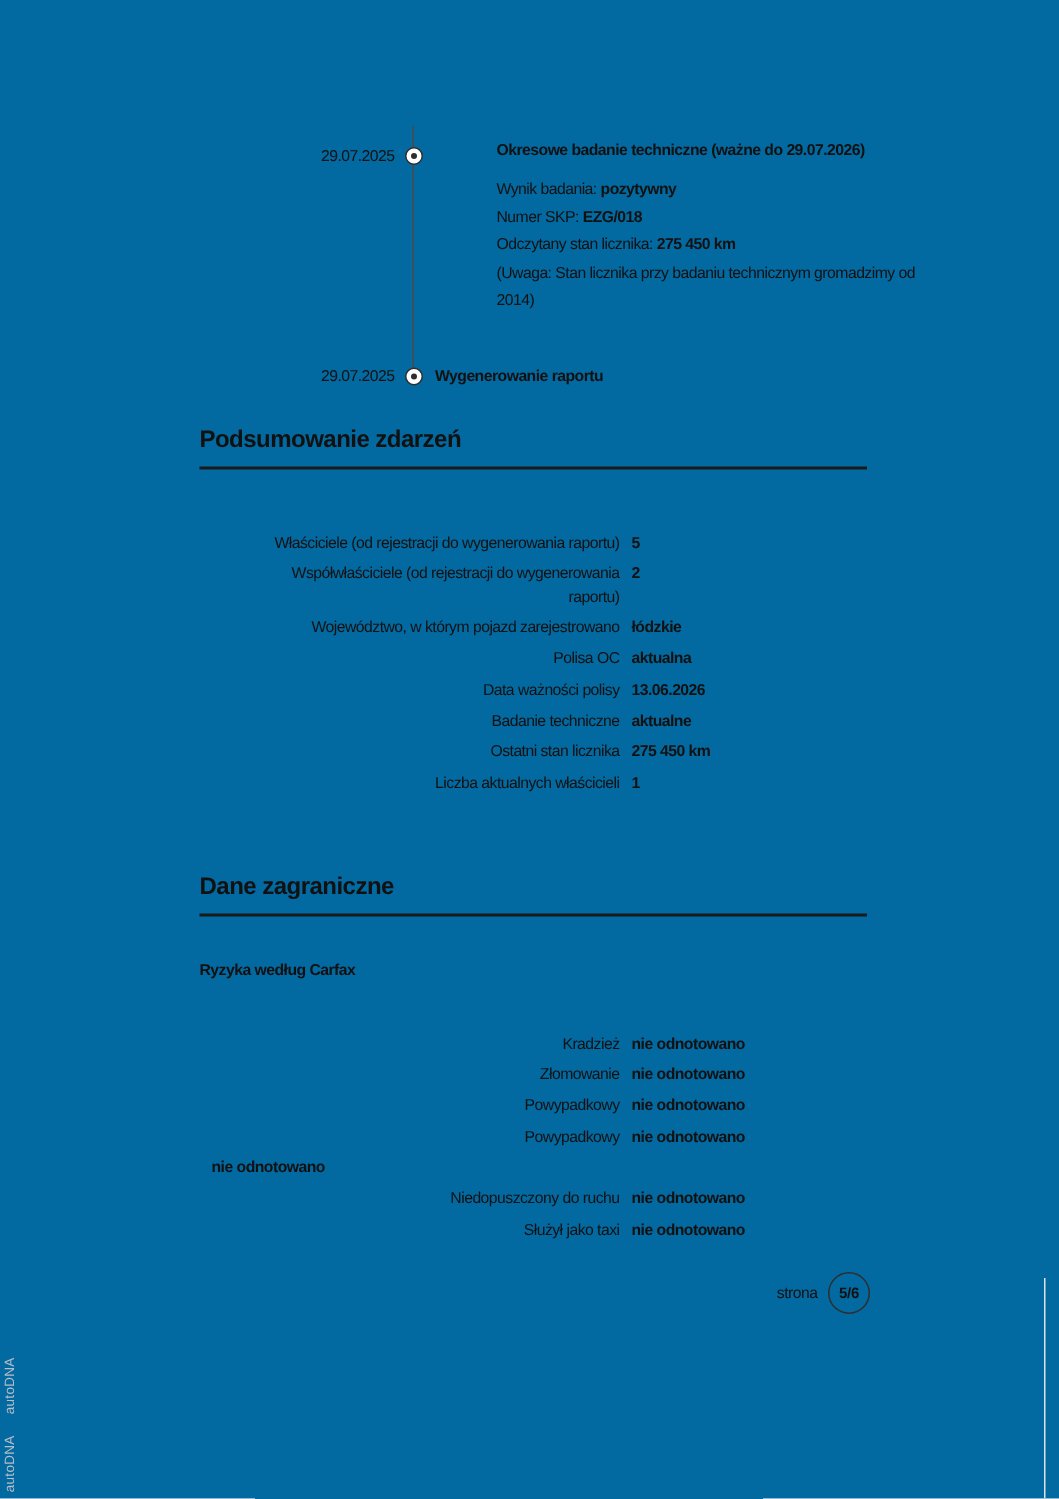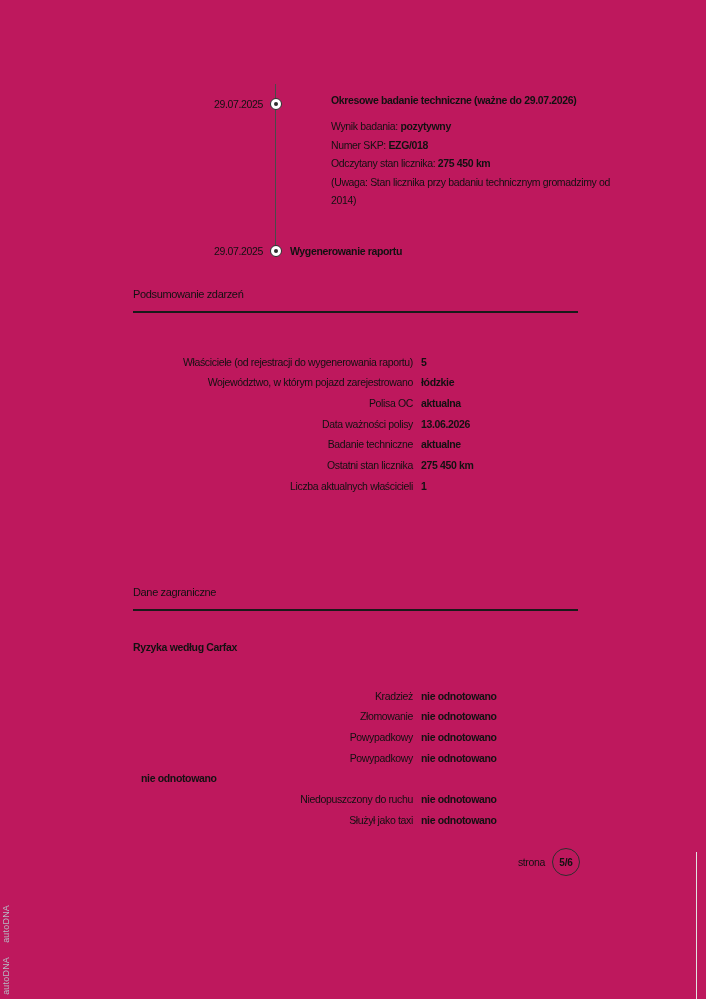--- a/index.html
+++ b/index.html
@@ -1,20 +1,20 @@
 <!DOCTYPE html>
 <html><head>
 <meta charset="utf-8">
 <style>
   * { margin:0; padding:0; box-sizing:border-box; }
   html,body { background:#ffffff; }
   .page {
     position:relative;
     width:706px; height:999px;
-    background:#be185d;
+    background:#0369a1;
     font-family:"Liberation Sans", sans-serif;
     font-size:10.5px;
     letter-spacing:-0.35px;
     color:#111111;
     overflow:hidden;
   }
   b, .bold { font-weight:700; }
 
   
   .tl-line {
@@ -43,21 +43,21 @@
   .tl-content { position:absolute; left:290px; width:288px; }
   .tl-content.c1 { top:94px;margin-left:41px; }
   .tl-content.c2 { top:245px; }
   .tl-title { font-weight:700; line-height:13px; margin-bottom:10px; }
   .tl-detail { line-height:18.5px; }
   .tl-note { line-height:18.5px; }
 
   
   .section-header {
     position:absolute; left:133px; width:445px;
-    font-size:11px; font-weight:400; line-height:14px;
+    font-size:16px; font-weight:700; line-height:14px;
     padding-bottom:10px;
     border-bottom:2px solid #1a1a1a;
   }
   .section-header.summary { top:287px; }
   .section-header.foreign { top:585px; }
 
   .subheading {
     position:absolute; left:133px; top:641px;
     font-weight:700; line-height:13px;
   }
@@ -132,20 +132,24 @@
   </div>
 
   <div class="section-header summary">Podsumowanie zdarzeń</div>
 
   <div class="kv-list summary">
     <div class="kv-row">
       <div class="kv-label">Właściciele (od rejestracji do wygenerowania raportu)</div>
       <div class="kv-value">5</div>
     </div>
     <div class="kv-row">
+      <div class="kv-label">Współwłaściciele (od rejestracji do wygenerowania raportu)</div>
+      <div class="kv-value">2</div>
+    </div>
+    <div class="kv-row">
       <div class="kv-label">Województwo, w którym pojazd zarejestrowano</div>
       <div class="kv-value">łódzkie</div>
     </div>
     <div class="kv-row">
       <div class="kv-label">Polisa OC</div>
       <div class="kv-value">aktualna</div>
     </div>
     <div class="kv-row">
       <div class="kv-label">Data ważności polisy</div>
       <div class="kv-value">13.06.2026</div>

